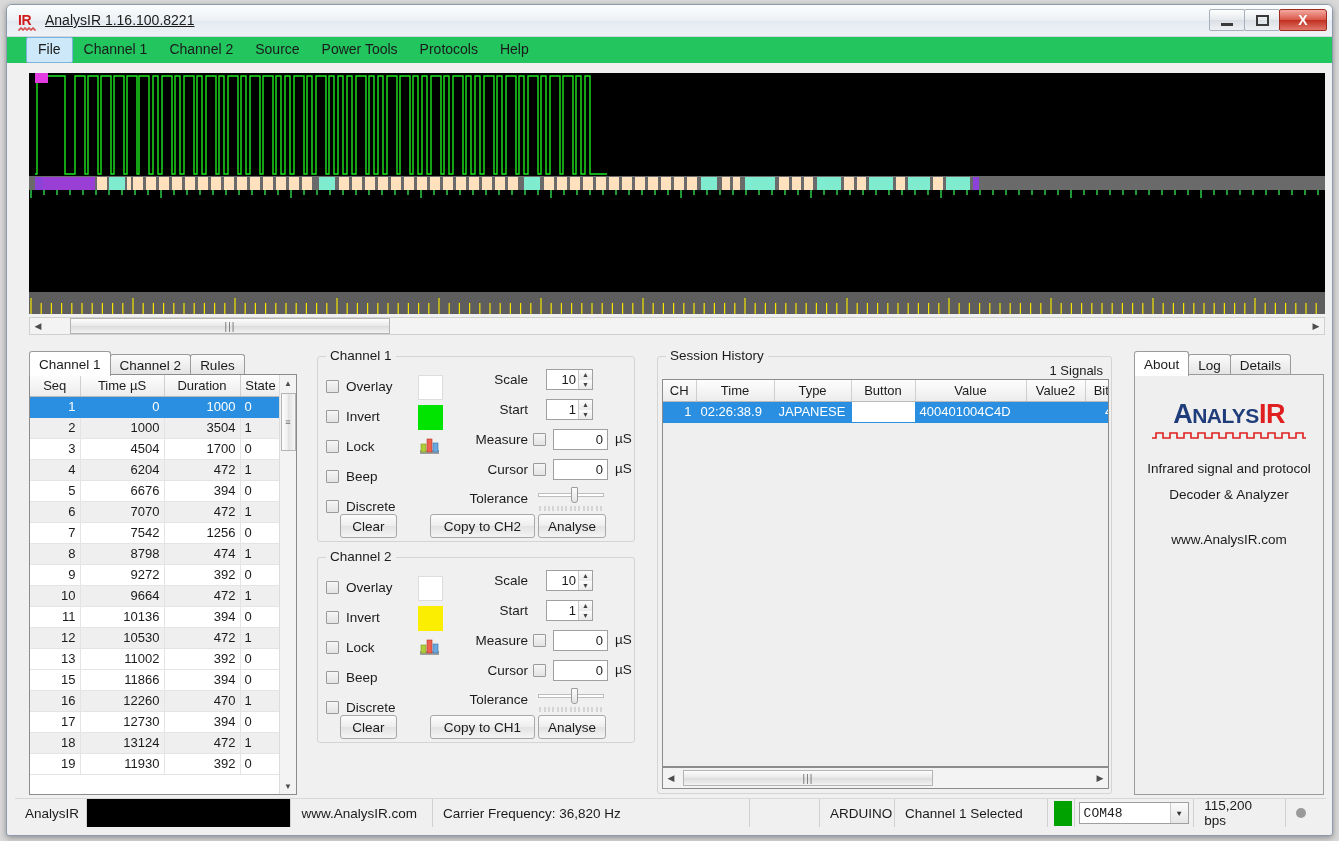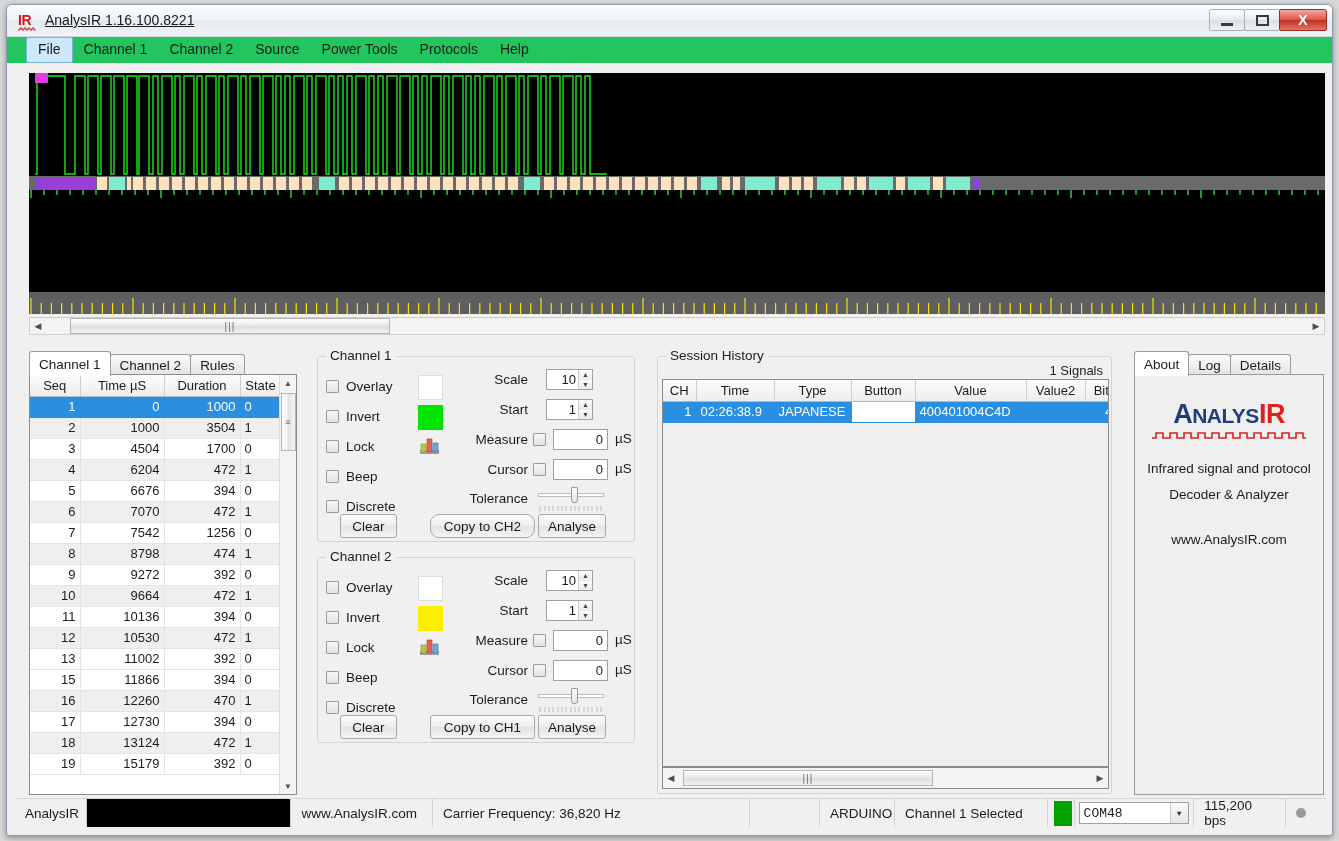--- a/index.html
+++ b/index.html
@@ -749,21 +749,21 @@
               <td class="lft">0</td>
             </tr>
             <tr class="alt">
               <td class="num">18</td>
               <td class="num">13124</td>
               <td class="num">472</td>
               <td class="lft">1</td>
             </tr>
             <tr>
               <td class="num">19</td>
-              <td class="num">15179</td>
+              <td class="num">11930</td>
               <td class="num">392</td>
               <td class="lft">0</td>
             </tr>
           </tbody>
       </table>
     </div>
     <div class="vscroll" style="right:0; top:0; height:419px;">
       <div class="vs-arrow">▲</div>
       <div class="vs-track">
         <div class="vs-thumb">≡</div>
@@ -856,21 +856,21 @@
           <line x1="46" y1="0" x2="46" y2="5"></line>
             <line x1="50" y1="0" x2="50" y2="5"></line>
           <line x1="54" y1="0" x2="54" y2="5"></line>
             <line x1="59" y1="0" x2="59" y2="5"></line>
           <line x1="63" y1="0" x2="63" y2="5"></line>
         </g>
       </svg>
     </div>
 
     <div class="btn" style="position:absolute; left:22px; top:157px; width:57px;">Clear</div>
-    <div class="btn" style="position:absolute; left:112px; top:157px; width:105px;border-radius:9px;">Copy to CH2</div>
+    <div class="btn" style="position:absolute; left:112px; top:157px; width:105px;">Copy to CH2</div>
     <div class="btn" style="position:absolute; left:220px; top:157px; width:68px;">Analyse</div>
   </div>
 
   <div class="group" style="left:310px; top:552px; width:318px; height:186px;">
     <div class="caption">Channel 2</div>
 
     <div style="position:absolute; left:8px; top:14px;">
       <div style="display:flex;align-items:center;height:30px;">
         <span class="cb"></span>
         <span class="ctl-label" style="margin-left:7px;">Overlay</span>

